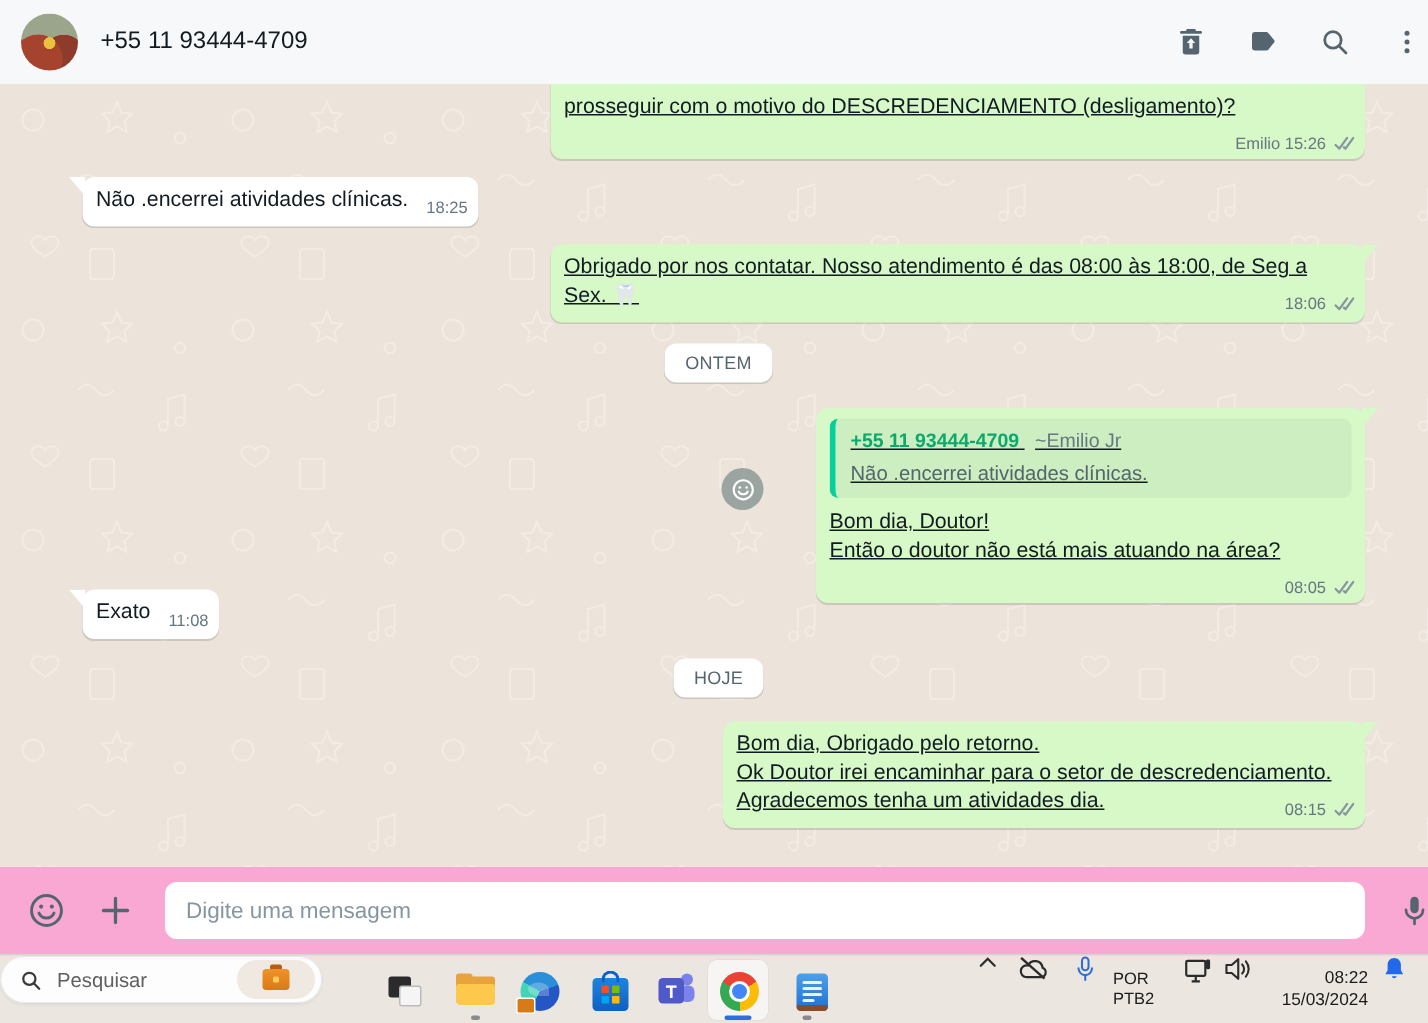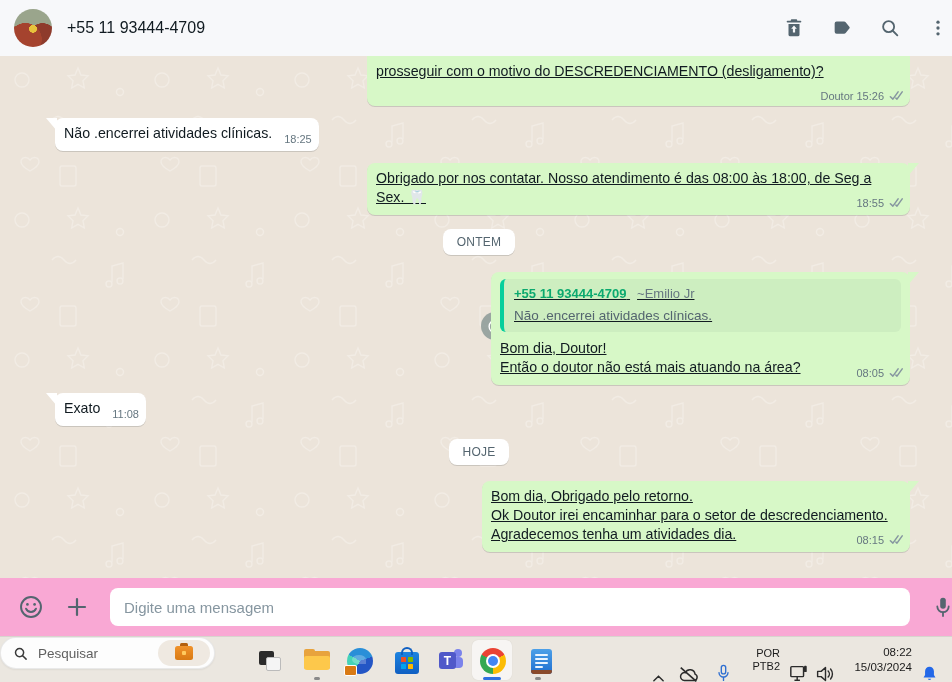--- a/index.html
+++ b/index.html
@@ -112,21 +112,21 @@
   .chrome{position:relative;width:26px;height:26px;border-radius:50%;
     background:conic-gradient(from -60deg,#ea4335 0 120deg,#fbbc05 120deg 240deg,#34a853 240deg 360deg);}
   .chrome .ring{position:absolute;left:6px;top:6px;width:14px;height:14px;border-radius:50%;background:#fff;}
   .chrome .core{position:absolute;left:8px;top:8px;width:10px;height:10px;border-radius:50%;background:#4285f4;}
   
   .notepad{position:relative;width:21px;height:25px;background:linear-gradient(180deg,#4da0e8,#1f6fd0);border-radius:3px;overflow:hidden;}
   .notepad span{position:absolute;left:4px;right:4px;height:2px;background:#eaf4ff;border-radius:1px;}
   .notepad .l1{top:5px}.notepad .l2{top:9px}.notepad .l3{top:13px}.notepad .l4{top:17px;right:9px}
   .notepad .base{position:absolute;left:0;right:0;bottom:0;top:auto;height:4px;background:#8a4a2b;}
 
-  .tray{position:absolute;top:0;height:46px;display:flex;align-items:flex-end;justify-content:center;cursor:pointer;}
+  .tray{position:absolute;top:0;height:46px;display:flex;align-items:flex-start;justify-content:center;cursor:pointer;}
   .lang{flex-direction:column;font-size:11px;color:#1b1b1b;line-height:1.2;font-weight:400;}
   .clock{flex-direction:column;font-size:11.5px;color:#1b1b1b;line-height:1.3;align-items:flex-end;}
 </style>
 </head>
 <body>
 
 <div class="screen">
 
   <div class="wa-header">
     <div class="avatar"></div>
@@ -176,21 +176,21 @@
             <rect x="60" y="110" width="16" height="20" rx="2"></rect>
           </g>
         </pattern>
       </defs>
       <rect width="952" height="522" fill="url(#dd)"></rect>
     </svg>
 
     <div class="msg out" style="top:0;right:62px;width:543px;border-radius:0 0 8px 8px;">
       <span>prosseguir com o motivo do DESCREDENCIAMENTO (desligamento)?</span>
       <span class="meta">
-        <span>Doutor</span>
+        <span>Emilio</span>
         <span>15:26</span>
         <span class="ticks">
           <svg width="16" height="11" viewBox="0 0 16 11" fill="none" stroke="#8696a0" stroke-width="1.5" stroke-linecap="round" stroke-linejoin="round">
               <path d="M11.1.9 5.9 8.1 3.4 5.7"></path>
               <path d="M15.2.9 10 8.1l-1.1-1"></path>
             </svg>
         </span>
       </span>
     </div>
 
@@ -199,21 +199,21 @@
       <span>Não .encerrei atividades clínicas.</span>
       <span class="meta">
         <span>18:25</span>
       </span>
     </div>
 
     <div class="msg out" style="top:107px;right:62px;width:543px;">
       <span class="tail tail-out"></span>
       <span>Obrigado por nos contatar. Nosso atendimento é das 08:00 às 18:00, de Seg a Sex. 🦷</span>
       <span class="meta">
-        <span>18:55</span>
+        <span>18:06</span>
         <span class="ticks">
           <svg width="16" height="11" viewBox="0 0 16 11" fill="none" stroke="#8696a0" stroke-width="1.5" stroke-linecap="round" stroke-linejoin="round">
               <path d="M11.1.9 5.9 8.1 3.4 5.7"></path>
               <path d="M15.2.9 10 8.1l-1.1-1"></path>
             </svg>
         </span>
       </span>
     </div>
 
     <div class="divider" style="top:173px;text-align:center;">
@@ -222,21 +222,21 @@
 
     <div class="react-btn">
       <svg width="17" height="17" viewBox="0 0 24 24" fill="none" stroke="#ffffff" stroke-width="2">
           <circle cx="12" cy="12" r="9"></circle>
           <circle cx="8.8" cy="9.8" r="1.2" fill="#fff" stroke="none"></circle>
           <circle cx="15.2" cy="9.8" r="1.2" fill="#fff" stroke="none"></circle>
           <path d="M7.8 13.8a4.8 4.8 0 0 0 8.4 0" stroke-linecap="round"></path>
         </svg>
     </div>
 
-    <div class="msg out" style="top:216px;right:62px;width:419px;">
+    <div class="msg out" style="top:216px;right:62px;width:366px;">
       <span class="tail tail-out"></span>
       <div class="quote">
         <div class="qline1">
           <span class="qname">+55 11 93444-4709</span>
           <span class="qauthor">~Emilio Jr</span>
         </div>
         <div class="qtext">Não .encerrei atividades clínicas.</div>
       </div>
       <div>Bom dia, Doutor!</div>
       <div style="display:inline">Então o doutor não está mais atuando na área?</div>

